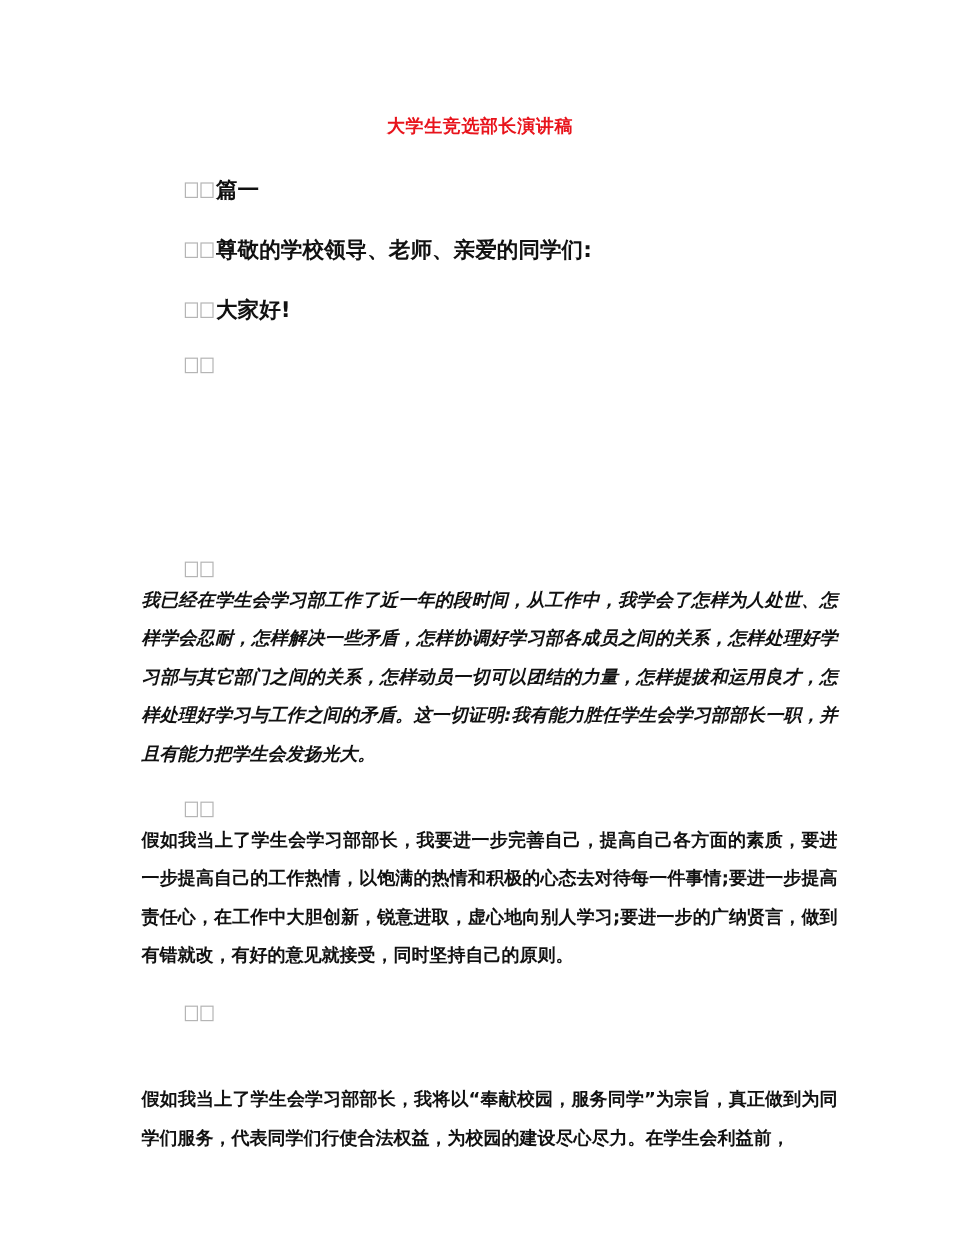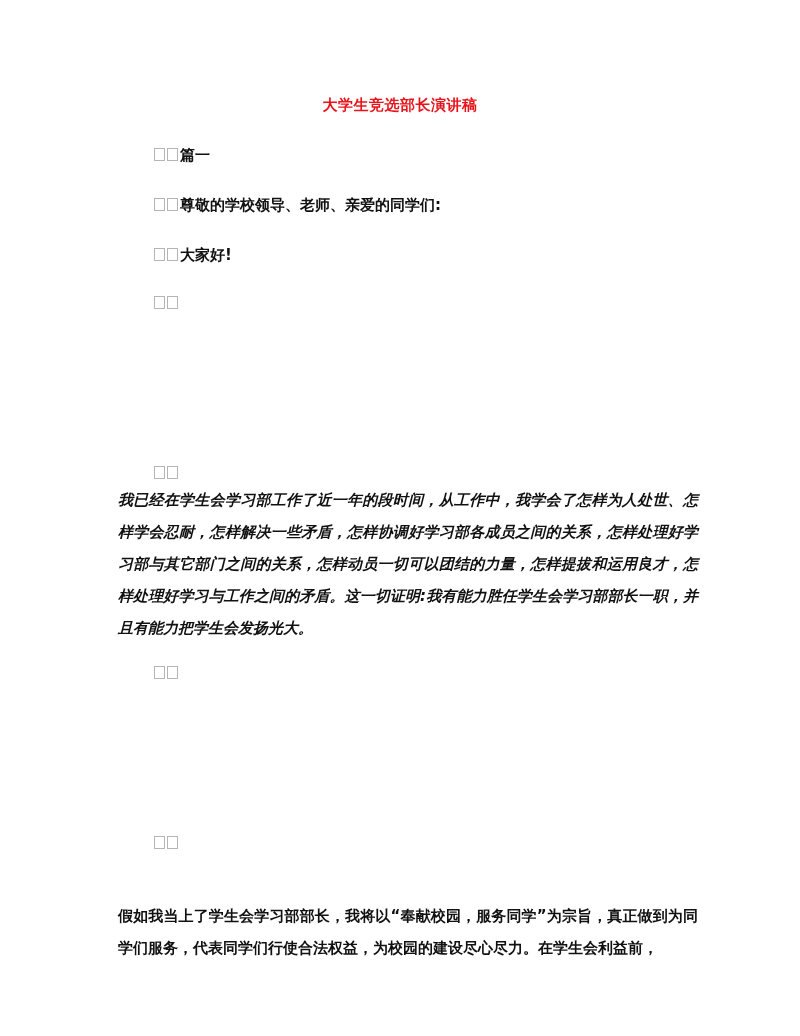--- a/index.html
+++ b/index.html
@@ -1,21 +1,21 @@
 <!DOCTYPE html>
 <html><head>
   <meta charset="utf-8">
   <style>
     html, body { margin: 0; padding: 0; background: #ffffff; }
     body { width: 800px; height: 1036px; overflow: hidden; position: relative;
            font-family: "DejaVu Sans", "Liberation Sans", sans-serif; color: #111; }
     .page { position: absolute; left: 0; top: 0; width: 800px; height: 1036px; }
     .title { position: absolute; top: 96px; left: 0; width: 800px; text-align: center;
              color: #e8141c; font-weight: bold; font-size: 15px; letter-spacing: 0.5px; }
-    .indent { position: absolute; left: 154px; font-size: 15px; }
+    .indent { position: absolute; left: 154px; font-size: 18px; }
     .box { display: inline-block; width: 9px; height: 11px; border: 1px solid #b5b5b5; margin-right: 2px; vertical-align: -1px; }
     .bold { font-weight: bold; }
     .para { position: absolute; left: 118px; width: 580px; font-size: 15px; font-weight: bold; line-height: 32px; text-align: justify; }
   </style>
 </head>
 <body>
 
 <div class="page">
   <div class="title">大学生竞选部长演讲稿</div>
 
@@ -36,18 +36,19 @@
   </div>
 
   <div class="indent" style="top:464px;">
     <span class="box"></span><span class="box"></span>
   </div>
   <div class="para" style="top:484px;font-style:italic;">我已经在学生会学习部工作了近一年的段时间，从工作中，我学会了怎样为人处世、怎样学会忍耐，怎样解决一些矛盾，怎样协调好学习部各成员之间的关系，怎样处理好学习部与其它部门之间的关系，怎样动员一切可以团结的力量，怎样提拔和运用良才，怎样处理好学习与工作之间的矛盾。这一切证明:我有能力胜任学生会学习部部长一职，并且有能力把学生会发扬光大。</div>
 
   <div class="indent" style="top:664px;">
     <span class="box"></span><span class="box"></span>
   </div>
+  <div class="para" style="top:684px;">假如我当上了学生会学习部部长，我要进一步完善自己，提高自己各方面的素质，要进一步提高自己的工作热情，以饱满的热情和积极的心态去对待每一件事情;要进一步提高责任心，在工作中大胆创新，锐意进取，虚心地向别人学习;要进一步的广纳贤言，做到有错就改，有好的意见就接受，同时坚持自己的原则。</div>
 
   <div class="indent" style="top:834px;">
     <span class="box"></span><span class="box"></span>
   </div>
   <div class="para" style="top:900px;">假如我当上了学生会学习部部长，我将以“奉献校园，服务同学”为宗旨，真正做到为同学们服务，代表同学们行使合法权益，为校园的建设尽心尽力。在学生会利益前，</div>
 </div>
 
 </body></html>

